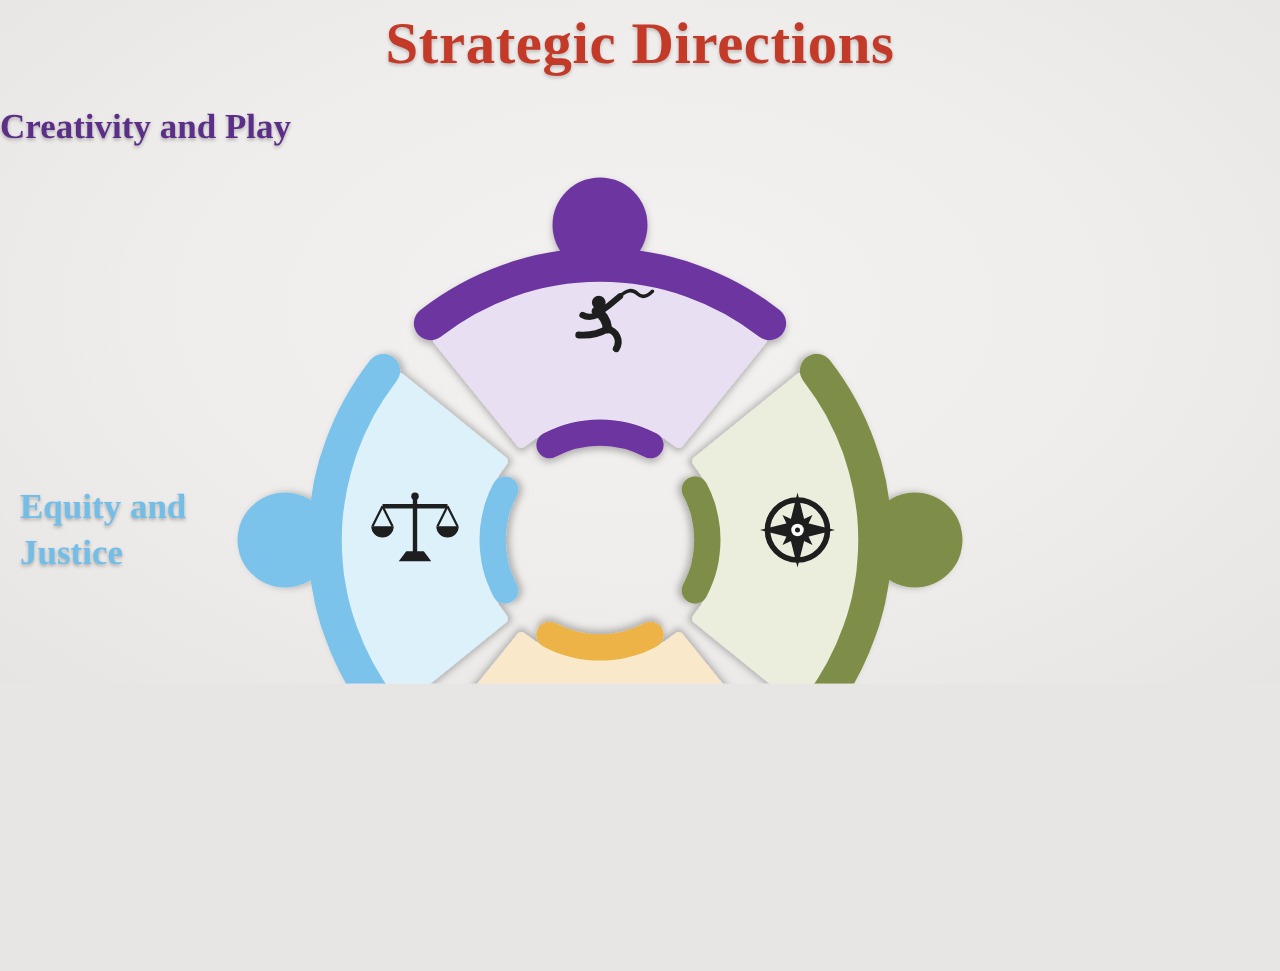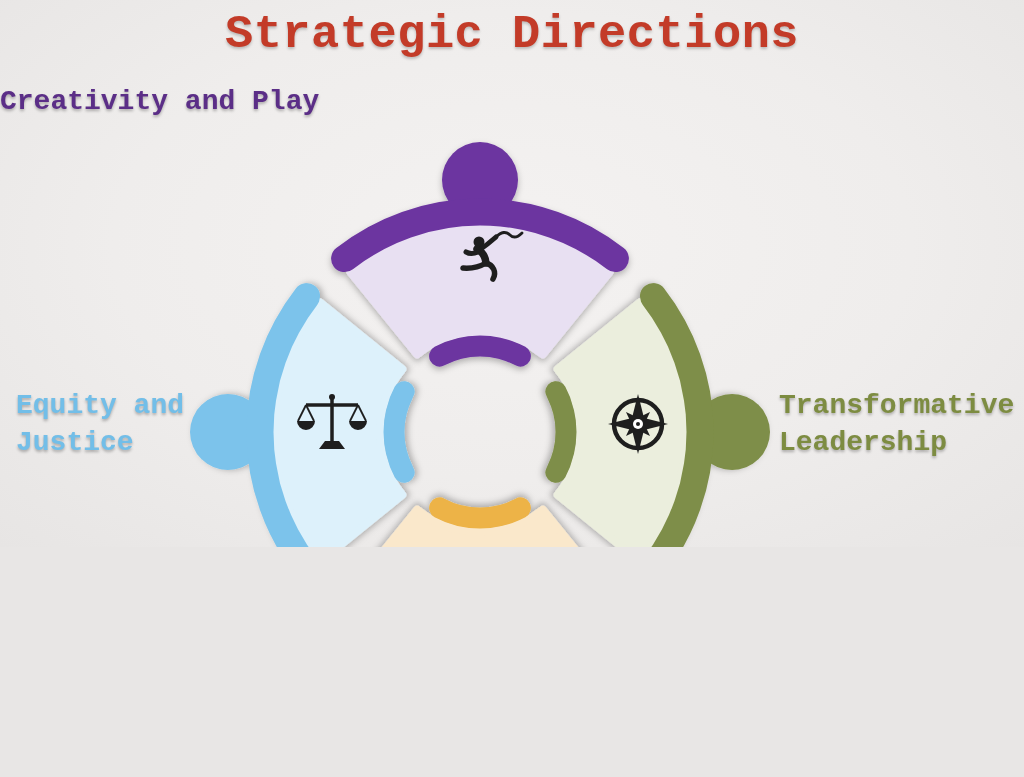--- a/index.html
+++ b/index.html
@@ -1,19 +1,19 @@
 <!DOCTYPE html>
 <html><head>
 <meta charset="utf-8">
 <style>
   html,body { margin:0; padding:0; background:#E8E6E5; }
   .stage {
     position:relative; width:1024px; height:547px; overflow:hidden;
     background: radial-gradient(ellipse at 50% 45%, #F4F2F1 0%, #EFEDEC 55%, #E7E5E4 100%);
-    font-family:Liberation Mono, monospace;
+    font-family:Liberation Serif, serif;
   }
   .diagram { position:absolute; left:0; top:0; }
   .title {
     position:absolute; top:8px; left:0; width:100%;
     text-align:center; font-size:47px; font-weight:bold; letter-spacing:.5px;
     text-shadow:0 2px 3px rgba(0,0,0,.22);
   }
   .label {
     position:absolute; font-weight:bold; text-align:left;
     text-shadow:0 2px 3px rgba(0,0,0,.28); font-size:28px; line-height:1.32;
@@ -107,18 +107,17 @@
       <path d="M -35 -3 A 9 9 0 0 0 -17 -3 Z" stroke="none"></path>
       <path d="M 17 -3 A 9 9 0 0 0 35 -3 Z" stroke="none"></path>
       <path d="M -13 25 L 13 25 L 7 17 L -7 17 Z" stroke="none"></path>
     </g>
   </svg>
 
   <div class="title" style="color: rgb(195, 59, 40);">Strategic Directions</div>
 
   <div class="label label-top" style="color: rgb(91, 46, 135);">Creativity and Play</div>
 
-  <div class="label label-right" style="color: rgb(125, 140, 65);">Transformative Leadership</div>
 
 
   <div class="label label-left" style="color: rgb(114, 190, 232);">Equity and Justice</div>
 
 </div>
 
 </body></html>

